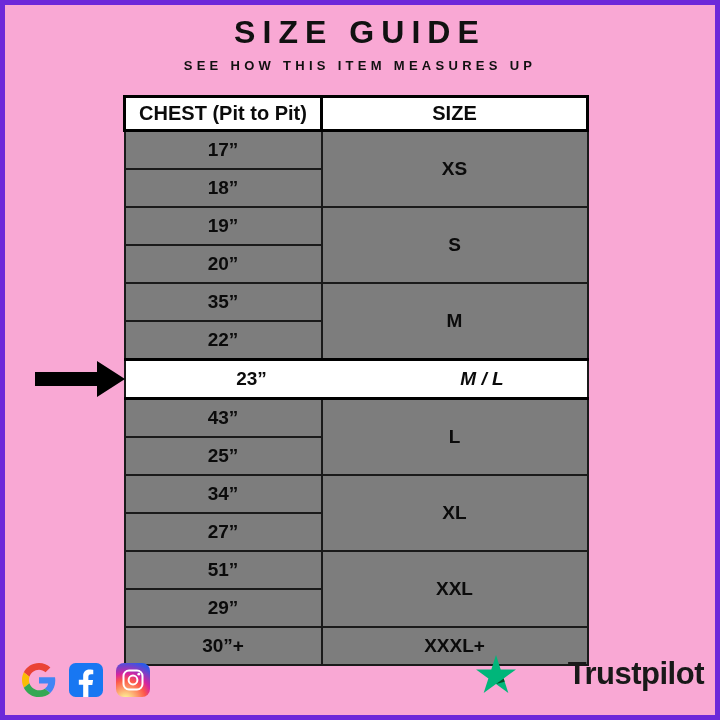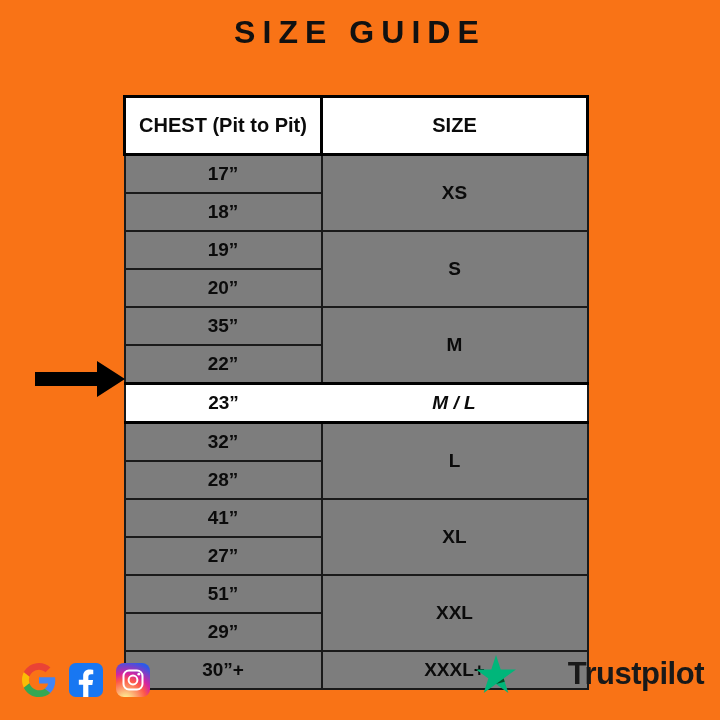--- a/index.html
+++ b/index.html
@@ -1,32 +1,32 @@
 <!DOCTYPE html>
 <html><head>
 <meta charset="utf-8">
 <style>
   html,body{margin:0;padding:0;background:#ffffff;}
   body{font-family:"Liberation Sans", sans-serif;width:720px;height:720px;position:relative;}
-  .frame{position:absolute;left:0;top:0;width:720px;height:720px;border:5px solid #f97316;box-sizing:border-box;background:#f97316;}
+  .frame{position:absolute;left:0;top:0;width:720px;height:720px;border:5px solid #6d28d9;box-sizing:border-box;background:#f9a8d4;}
 
   .page-title{position:absolute;left:0;right:0;top:9px;text-align:center;
     font-size:32px;font-weight:bold;letter-spacing:0.22em;color:#111;}
   .page-subtitle{position:absolute;left:0;right:0;top:53px;text-align:center;
     font-size:13px;font-weight:bold;letter-spacing:0.33em;color:#111;}
 
   table.size-table{position:absolute;left:118px;top:90px;width:466px;
     border-collapse:collapse;table-layout:fixed;}
   .size-table col.c-chest{width:197px;}
   .size-table th{height:31px;background:#fff;border:3px solid #000;
-    font-size:20px;font-weight:bold;color:#0b0b0b;text-align:center;padding:12px;}
+    font-size:20px;font-weight:bold;color:#0b0b0b;text-align:center;padding:0;}
   .size-table td{height:36px;background:#7d7d7d;border:2px solid #1a1a1a;
     font-size:19px;font-weight:bold;color:#0b0b0b;text-align:center;padding:0;}
   tr.highlight td{background:#fff;border-top:3px solid #000;border-bottom:3px solid #000;padding:0;}
-  tr.highlight .hl-wrap{display:flex;width:100%;align-items:flex-start;}
+  tr.highlight .hl-wrap{display:flex;width:100%;align-items:flex-start;padding-left:28px;}
   tr.highlight .hl-chest{width:196px;text-align:center;}
   tr.highlight .hl-size{flex:1;text-align:center;font-style:italic;}
 
   .arrow{position:absolute;left:30px;width:90px;height:38px;}
 
   .footer-social{position:absolute;left:17px;bottom:18px;display:flex;gap:13px;align-items:center;}
   .soc-icon{width:34px;height:34px;display:block;}
   .ig{width:34px;height:34px;border-radius:8px;
     background:radial-gradient(circle at 28% 110%, #fdf497 0%, #fdf497 5%, #fd5949 45%, #d6249f 60%, #285AEB 90%);
     display:flex;align-items:center;justify-content:center;}
@@ -37,20 +37,21 @@
 
   .trustpilot{position:absolute;right:11px;bottom:22px;display:flex;align-items:center;gap:5px;}
   .tp-text{font-size:31px;font-weight:bold;color:#191919;letter-spacing:-0.5px;margin-left:47px;}
 </style>
 </head>
 <body>
 
 <div class="frame">
 
   <div class="page-title">SIZE GUIDE</div>
+  <div class="page-subtitle">SEE HOW THIS ITEM MEASURES UP</div>
 
   <table class="size-table">
     <colgroup>
         <col class="c-chest">
         <col>
       </colgroup>
     <tbody>
         <tr>
       <th>CHEST (Pit to Pit)</th>
       <th>SIZE</th>
@@ -78,28 +79,28 @@
     </tr>
     <tr class="highlight">
       <td colspan="2">
         <div class="hl-wrap">
           <span class="hl-chest">23”</span>
           <span class="hl-size">M / L</span>
         </div>
       </td>
     </tr>
     <tr>
-      <td>32”</td>
+      <td>43”</td>
       <td rowspan="2">L</td>
     </tr>
     <tr>
-      <td>28”</td>
+      <td>25”</td>
     </tr>
     <tr>
-      <td>41”</td>
+      <td>34”</td>
       <td rowspan="2">XL</td>
     </tr>
     <tr>
       <td>27”</td>
     </tr>
     <tr>
       <td>51”</td>
       <td rowspan="2">XXL</td>
     </tr>
     <tr>

